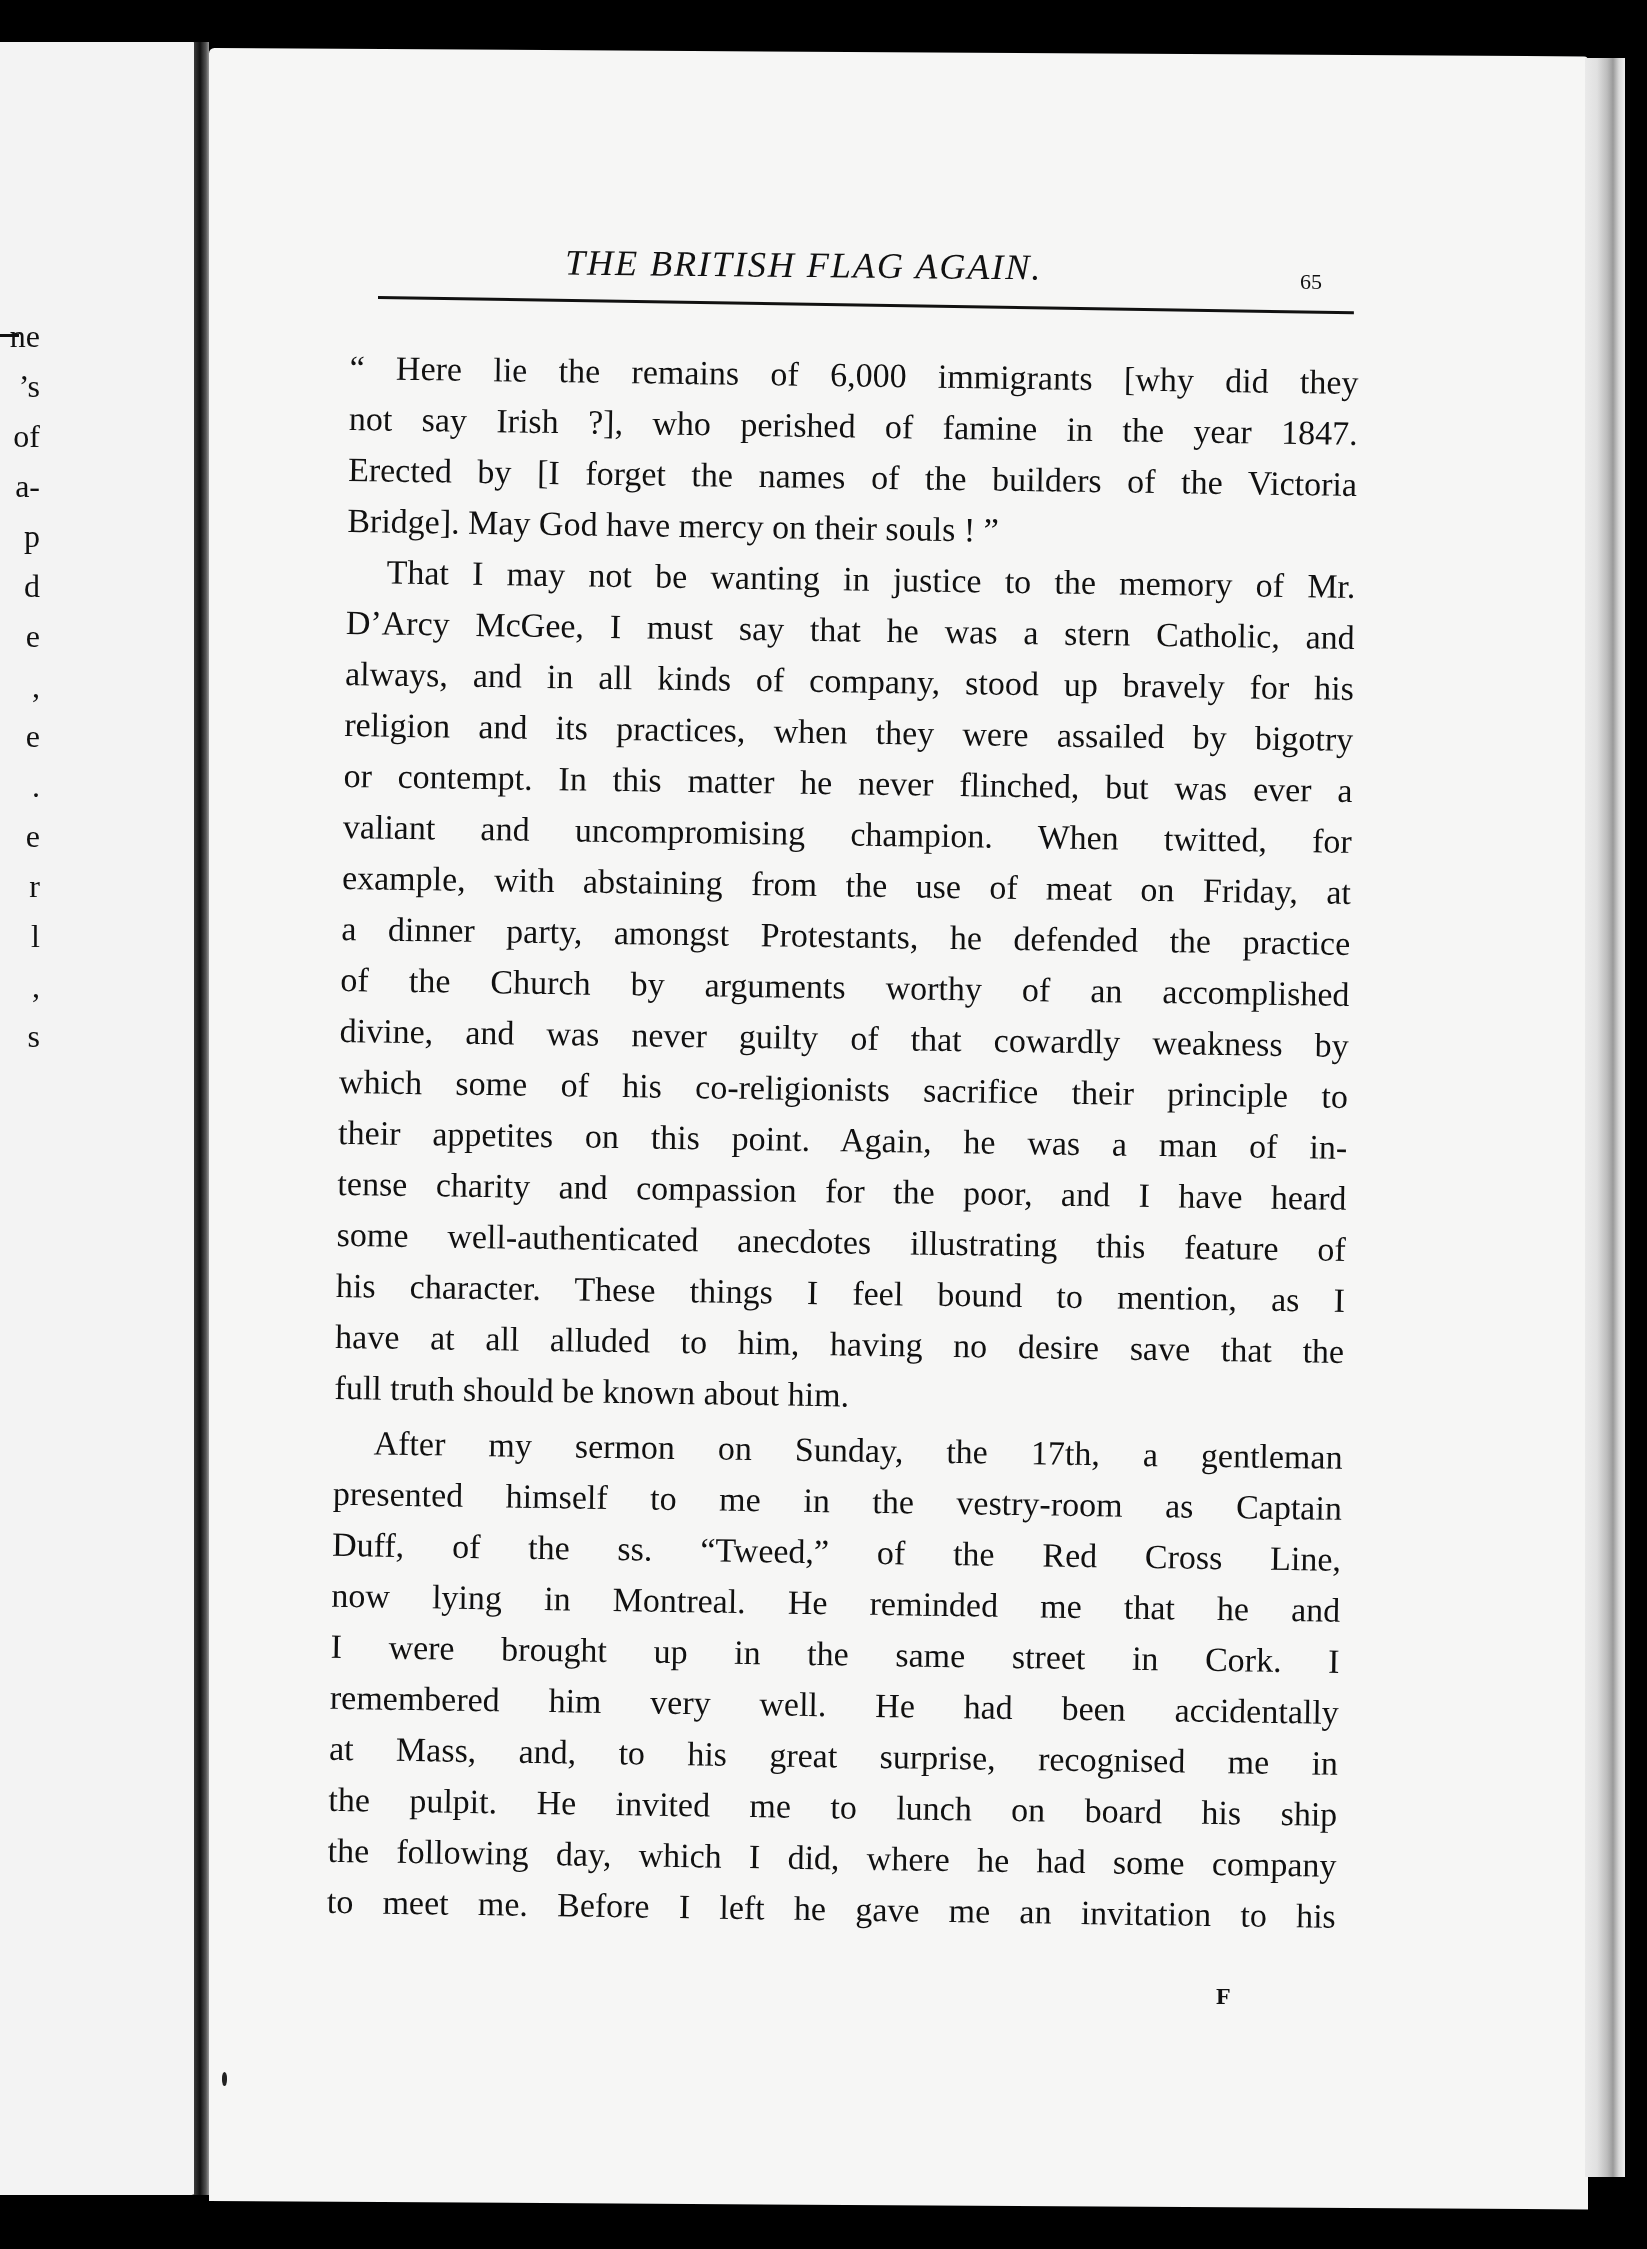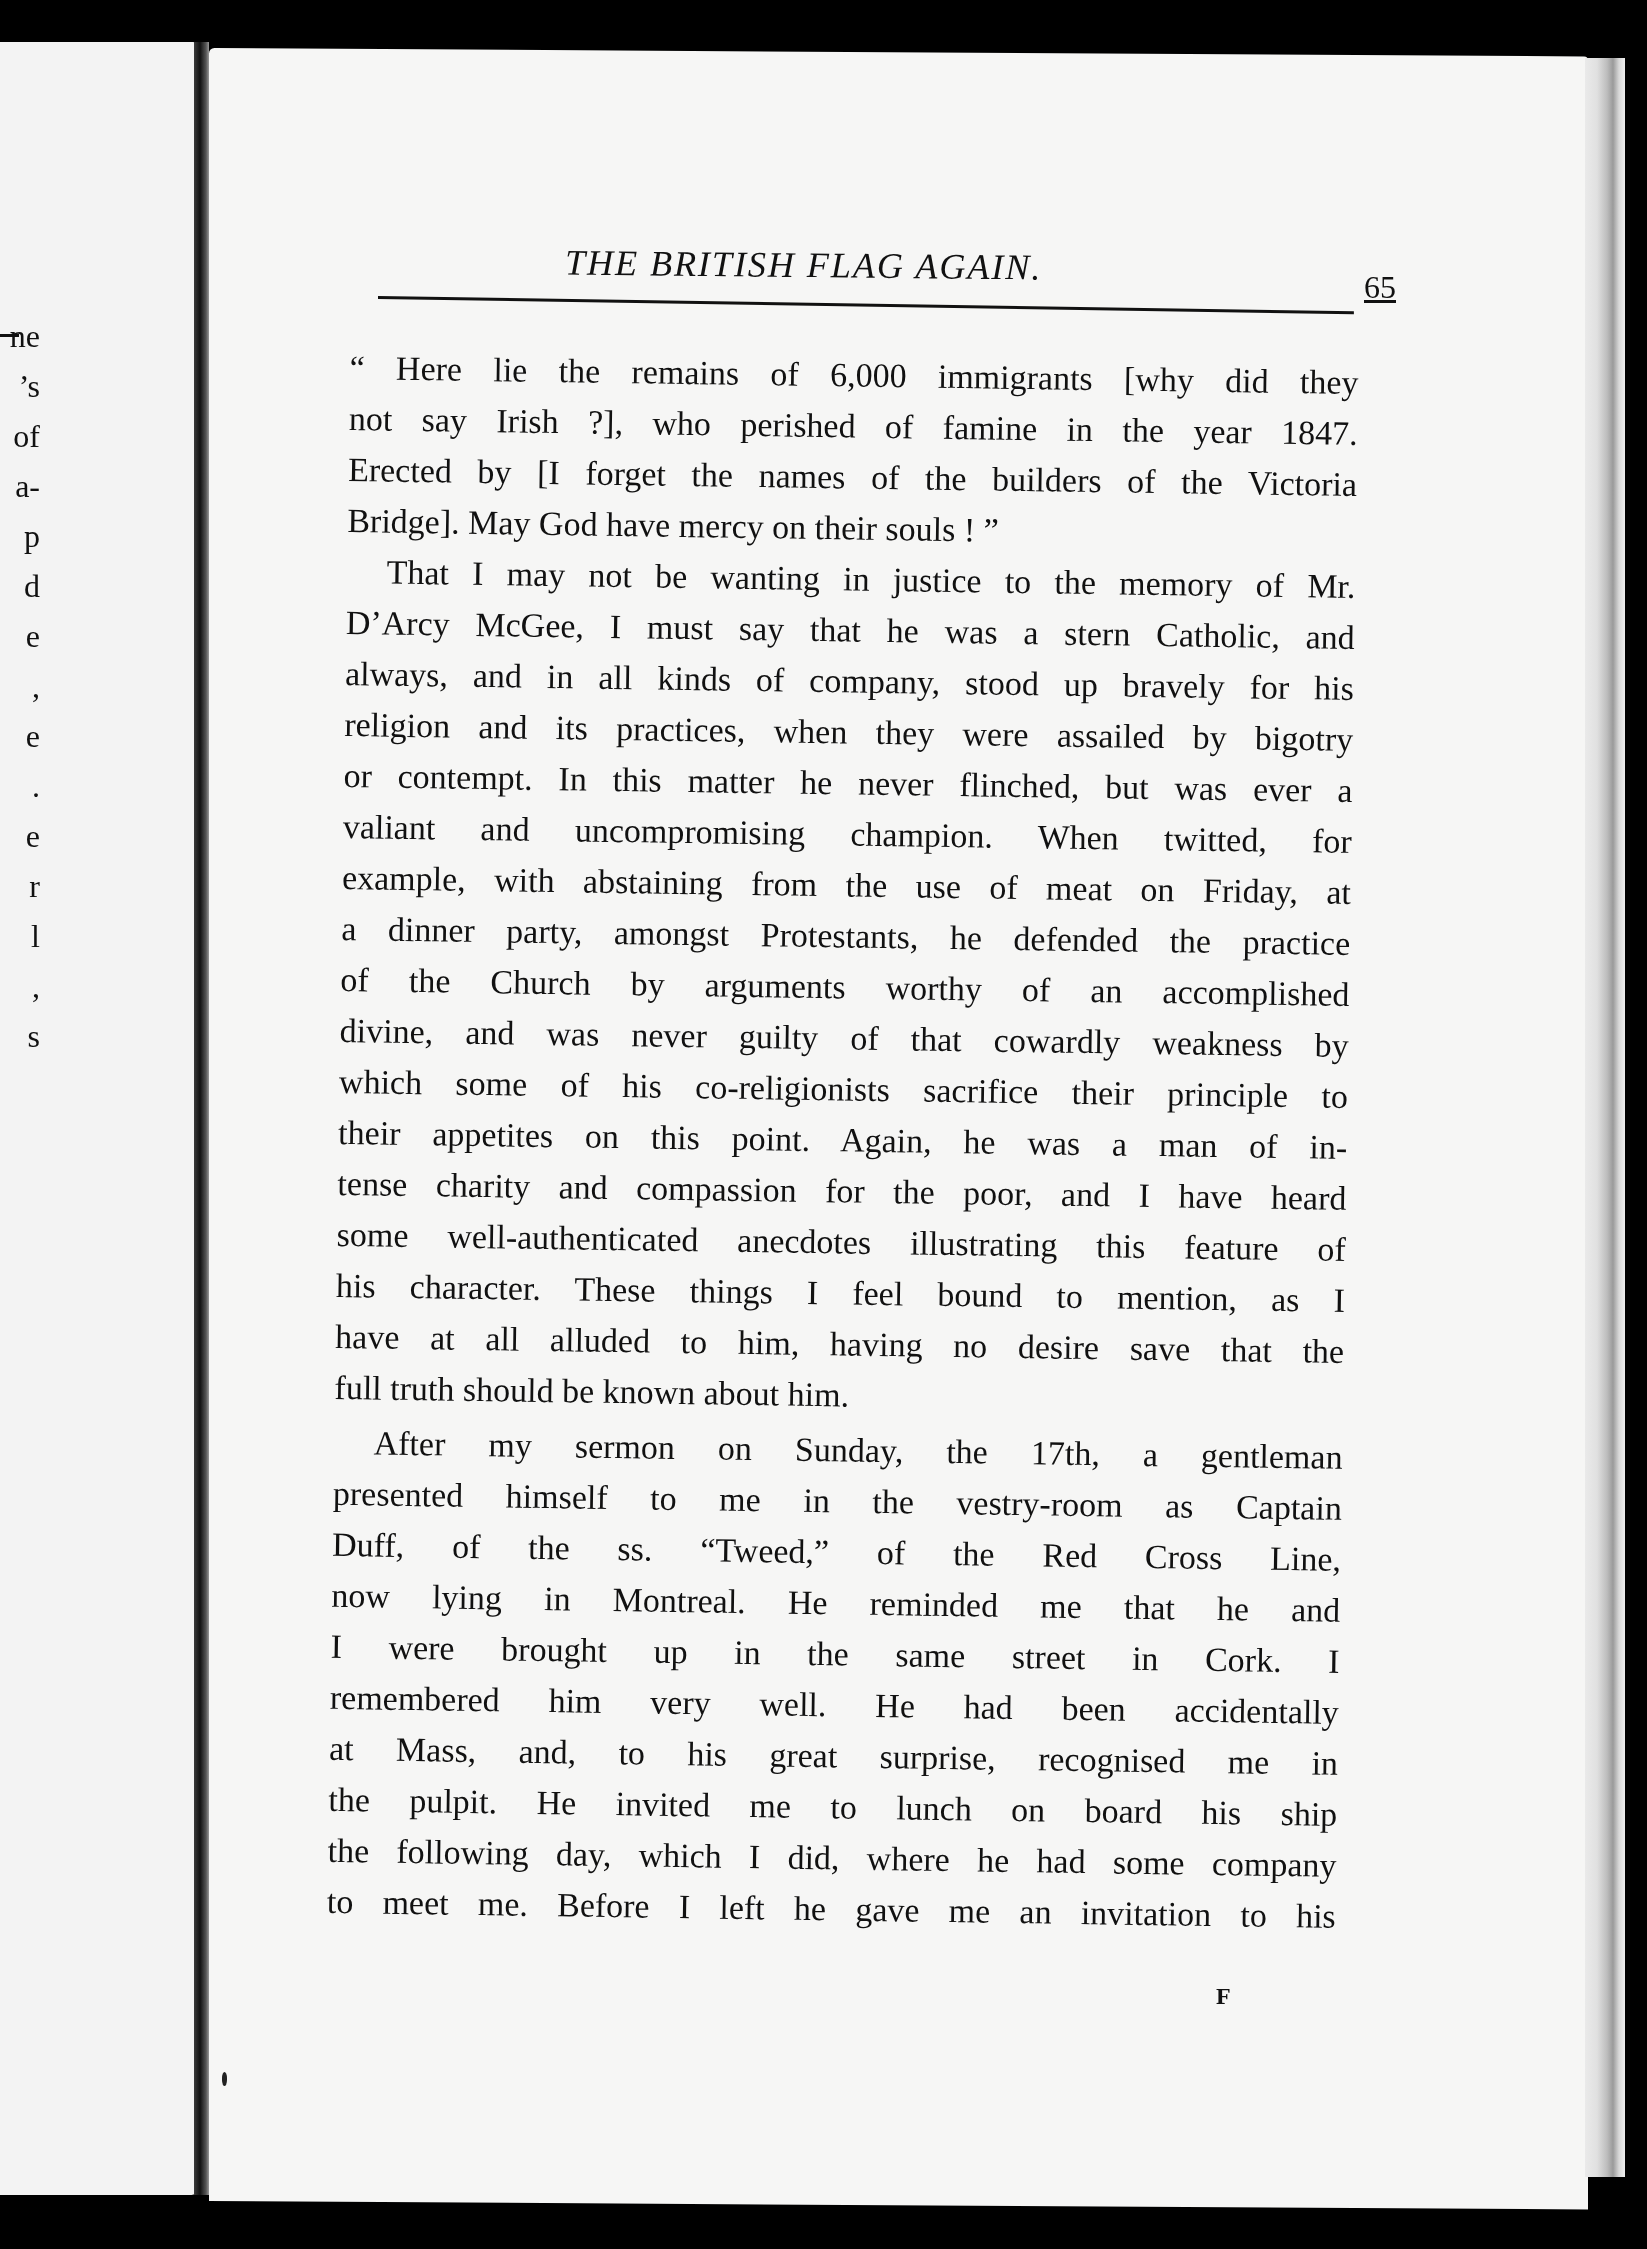--- a/index.html
+++ b/index.html
@@ -56,24 +56,23 @@
     position: absolute;
     left: 565px; top: 244px;
     font-style: italic;
     font-size: 36px;
     letter-spacing: 2px;
     color: #111;
     transform: rotate(0.6deg);
   }
   .folio {
     position: absolute;
-    left: 1364px; top: 269px;
-    font-size: 32px;
+    left: 1300px; top: 269px;
+    font-size: 22px;
     color: #111;
-    text-decoration: underline;
   }
   .head-rule {
     position: absolute;
     left: 378px; top: 296px;
     width: 976px; height: 3.4px;
     background: #111;
     transform: rotate(0.9deg);
     transform-origin: left center;
   }
   .text-block {

